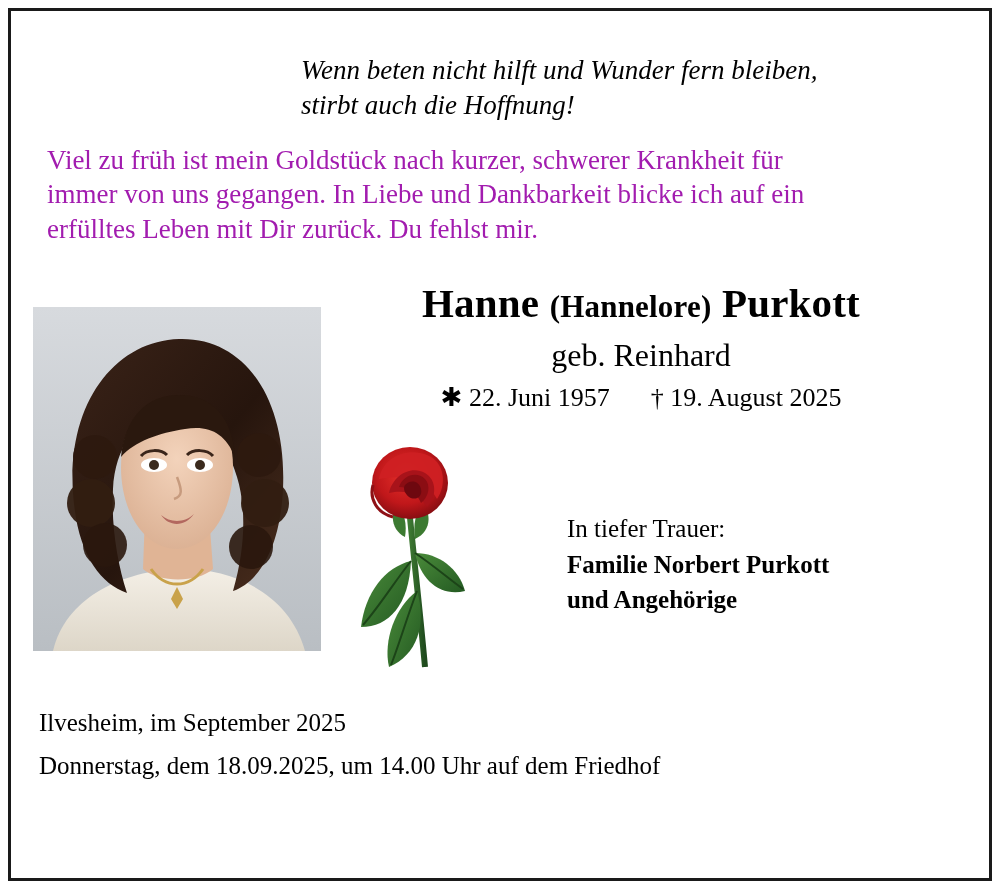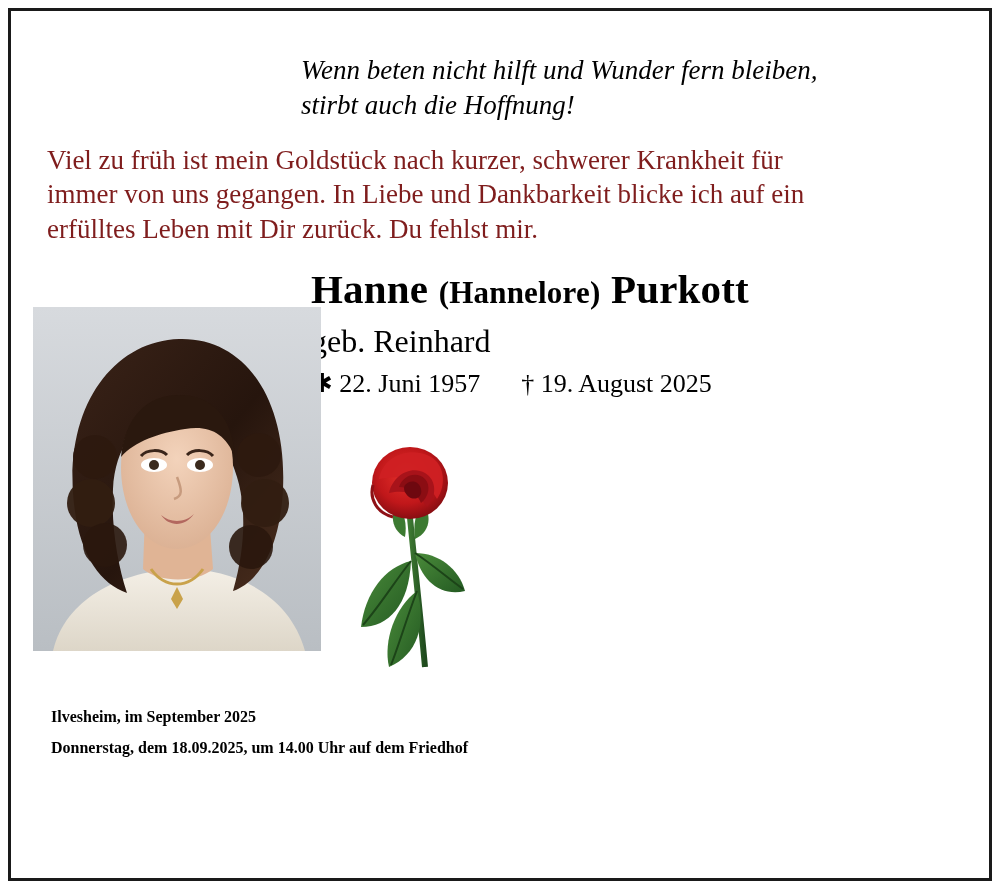--- a/index.html
+++ b/index.html
@@ -50,30 +50,30 @@
   }
   .motto .line { display: block; white-space: nowrap; }
 
   .intro {
     position: absolute;
     left: 36px;
     top: 132px;
     width: 910px;
     font-size: 27px;
     line-height: 1.27;
-    color: #7f1d1d;
+    color: #a21caf;
   }
   .intro .line { display: block; white-space: nowrap; }
 
   .name-block {
     position: absolute;
     left: 300px;
-    top: 256px;
+    top: 270px;
     width: 660px;
-    text-align: left;
+    text-align: center;
   }
   .name-line {
     font-size: 41px;
     font-weight: bold;
     letter-spacing: 0.2px;
     white-space: nowrap;
     line-height: 1.1;
   }
   .name-line .paren {
     font-size: 31px;
@@ -116,26 +116,25 @@
     top: 500px;
     width: 400px;
     font-size: 25px;
     line-height: 1.42;
   }
   .mourning .strong { font-weight: bold; display: block; white-space: nowrap; }
   .mourning .plain { display: block; white-space: nowrap; }
 
   .footer {
     position: absolute;
-    left: 40px;
+    left: 28px;
     top: 695px;
     width: 900px;
-    font-size: 16px;
+    font-size: 25px;
     line-height: 1.32;
-    font-weight: bold;
   }
   .footer .place { display: block; margin-bottom: 10px; white-space: nowrap; }
   .footer .line { display: block; white-space: nowrap; }
 </style>
 </head>
 <body>
 
 <div id="page">
   <div class="frame">
     <div class="inner">
@@ -257,20 +256,25 @@
 
           <ellipse cx="61" cy="42" rx="38" ry="36" fill="url(#roseGrad)"></ellipse>
           <path d="M30 38 C 34 16, 58 6, 78 14 C 96 21, 98 44, 88 58 C 80 42, 62 32, 30 38 Z" fill="#cf2023" opacity="0.95"></path>
           <path d="M40 52 C 44 34, 62 24, 76 32 C 88 39, 88 56, 78 66 C 70 54, 58 48, 40 52 Z" fill="#a8131a"></path>
           <path d="M50 46 C 54 34, 68 30, 76 38 C 82 44, 80 56, 72 62 C 68 52, 60 46, 50 46 Z" fill="#8b0d13"></path>
           <path d="M56 44 C 62 38, 70 40, 72 48 C 74 56, 66 60, 60 56 C 55 52, 54 47, 56 44 Z" fill="#6e080f"></path>
           <path d="M24 44 C 20 58, 28 72, 44 76" stroke="#8e1016" stroke-width="3" fill="none"></path>
         </svg>
       </div>
 
+      <div class="mourning">
+        <span class="plain">In tiefer Trauer:</span>
+        <span class="strong">Familie Norbert Purkott</span>
+        <span class="strong">und Angehörige</span>
+      </div>
 
       <div class="footer">
         <span class="place">Ilvesheim, im September 2025</span>
         <span class="line">Donnerstag, dem 18.09.2025, um 14.00 Uhr auf dem Friedhof</span>
       </div>
 
     </div>
   </div>
 </div>
 

